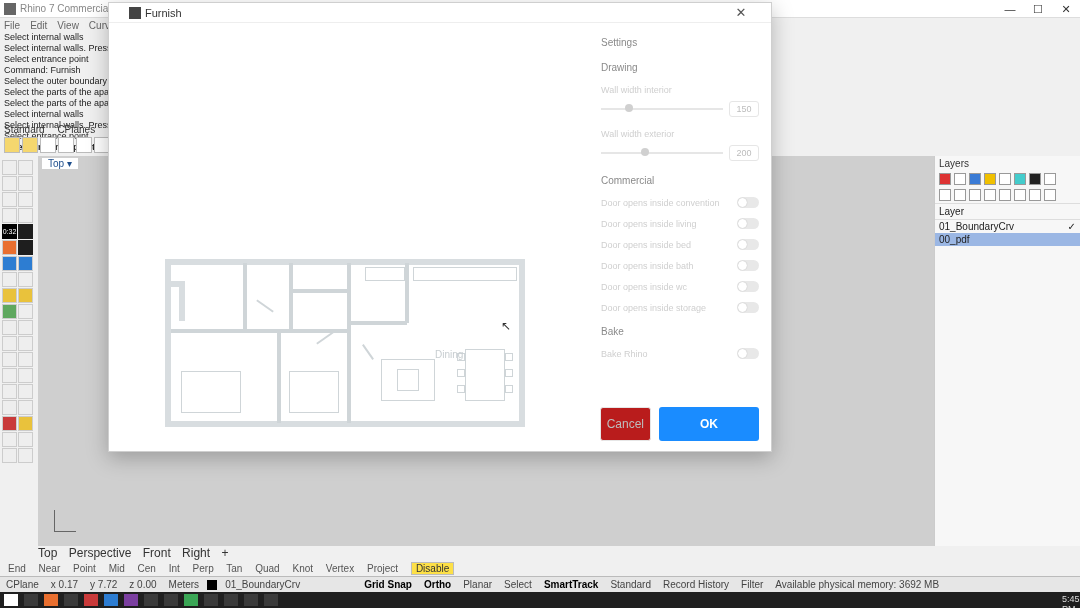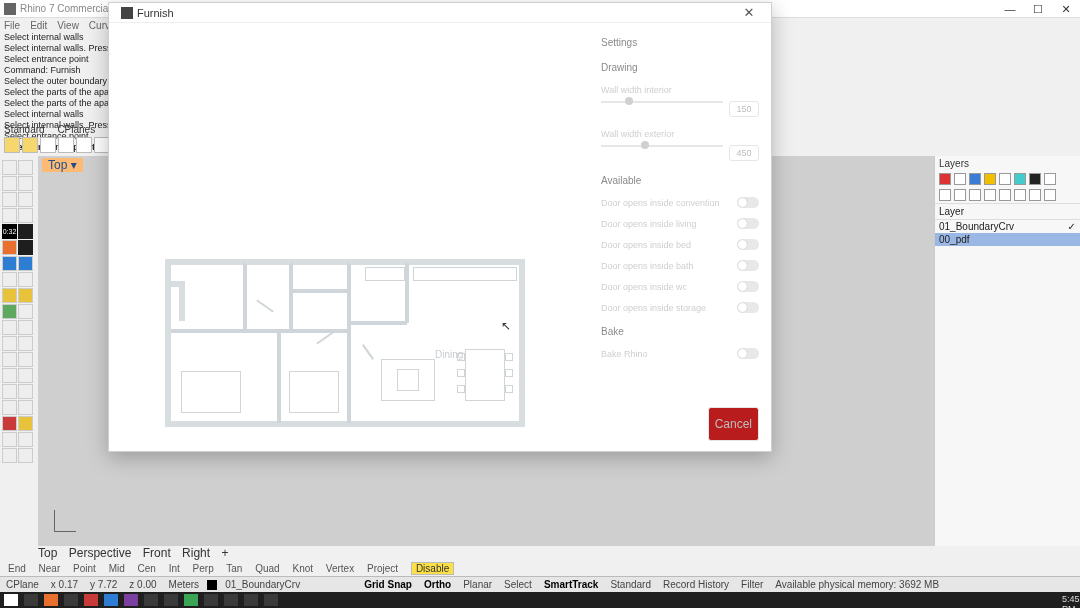--- a/index.html
+++ b/index.html
@@ -35,21 +35,21 @@
 .sidetools .blk{background:#1e1e1e;border-color:#1e1e1e}
 .sidetools .org{background:#e96f2f}
 .sidetools .blue2{background:#2d7dd2}
 .sidetools .grn{background:#5fa85f}
 .sidetools .yel{background:#e9c23c}
 .sidetools .red{background:#c93a3a}
 .sidetools .badge{background:#000;color:#fff;font-size:7px;display:flex;align-items:center;justify-content:center;border:none}
 
 
 .viewport{position:absolute;left:38px;top:156px;right:146px;bottom:62px;background:#cfcfcf}
-.viewport .vptitle{position:absolute;left:4px;top:2px;font-size:12px;color:#1e4e8c;background:#fdba74;padding:0 6px}
+.viewport .vptitle{position:absolute;left:4px;top:2px;font-size:10px;color:#1e4e8c;background:#ffffff;padding:0 6px}
 .viewport .axis{position:absolute;left:14px;bottom:14px;width:22px;height:22px}
 .viewport .axis .v{position:absolute;left:2px;bottom:0;width:1px;height:22px;background:#666}
 .viewport .axis .h{position:absolute;left:2px;bottom:0;width:22px;height:1px;background:#666}
 .rhs-scroll{position:absolute;top:0;right:-10px;width:10px;bottom:0;background:#eaeaea}
 
 
 .layerspanel{position:absolute;right:0;top:156px;width:146px;bottom:62px;background:#f7f7f7;border-left:1px solid #ccc;font-size:10px}
 .layerspanel .hdr{padding:2px 4px;color:#333}
 .layerspanel .iconrow{display:flex;flex-wrap:wrap;gap:3px;padding:2px 4px}
 .layerspanel .iconrow span{width:12px;height:12px;display:inline-block;border:1px solid #999;background:#fff}
@@ -89,29 +89,29 @@
 .taskbar .p{background:#7b3fa0}
 .taskbar .clock{margin-left:auto;color:#ddd;font-size:9px;background:none}
 
 
 .blackstrip{position:absolute;left:370px;top:3px;width:150px;height:14px;background:#1c1c1c;display:flex;align-items:center;gap:4px;padding:0 4px}
 .blackstrip span{width:12px;height:10px;background:#3a3a3a;display:inline-block}
 .blackstrip .hot{background:#666;color:#ddd;font-size:8px;width:auto;padding:0 4px;border-radius:6px}
 
 
 .dialog{position:absolute;left:108px;top:2px;width:664px;height:450px;background:#fff;box-shadow:0 6px 20px rgba(0,0,0,.25);border:1px solid #cfcfcf}
-.dialog .dtitle{height:20px;display:flex;align-items:center;padding:0 12px;border-bottom:1px solid #eee;font-size:11px;color:#333}
+.dialog .dtitle{height:20px;display:flex;align-items:center;padding:0 20px;border-bottom:1px solid #eee;font-size:11px;color:#333}
 .dialog .dtitle .dicon{width:12px;height:12px;background:#444;margin-right:4px}
 .dialog .dtitle .close{margin-left:auto;font-size:13px;color:#555;width:20px;text-align:center}
 .dialog .body{position:absolute;left:0;top:20px;right:0;bottom:0;display:flex}
 .dialog .preview{flex:1;position:relative;background:#fff}
 .dialog .side{width:180px;padding:10px 12px 10px 10px;color:#bdbdbd;font-size:10px;display:flex;flex-direction:column}
 .dialog .side .section{color:#8a8a8a;margin:8px 0 6px;font-size:10px}
 .dialog .side .section.first{margin-top:4px}
-.dialog .side .sliderrow{display:flex;align-items:flex-start;gap:6px;margin:6px 0}
+.dialog .side .sliderrow{display:flex;align-items:center;gap:6px;margin:6px 0}
 .dialog .side .slider{flex:1;height:2px;background:#e6e6e6;position:relative}
 .dialog .side .slider .th{position:absolute;top:-4px;width:8px;height:8px;border-radius:50%;background:#d0d0d0;left:24px}
 .dialog .side .valbox{width:30px;height:16px;border:1px solid #e6e6e6;border-radius:3px;text-align:center;color:#bcbcbc;font-size:9px;line-height:14px}
 .dialog .side .lbl{color:#cfcfcf;font-size:9px;margin-top:6px}
 .dialog .side .togglerow{display:flex;align-items:center;margin:5px 0;font-size:9px;color:#cfcfcf}
 .dialog .side .switch{margin-left:auto;width:22px;height:11px;border-radius:6px;background:#e8e8e8;position:relative}
 .dialog .side .switch::after{content:"";position:absolute;left:1px;top:1px;width:9px;height:9px;border-radius:50%;background:#fff;box-shadow:0 0 1px rgba(0,0,0,.3)}
 .dialog .btns{position:absolute;right:12px;bottom:10px;display:flex;gap:8px}
 .dialog .btns button{height:34px;min-width:100px;border:none;border-radius:3px;font-size:12px;cursor:pointer}
 .dialog .btns .cancel{background:#b91c1c;border:1px solid #e6e6e6;color:#bdbdbd;min-width:50px}
@@ -395,24 +395,24 @@
             <div class="th"></div>
           </div>
         <div class="valbox">150</div>
       </div>
 
       <div class="lbl">Wall width exterior</div>
       <div class="sliderrow">
         <div class="slider">
             <div class="th" style="left:40px"></div>
           </div>
-        <div class="valbox">450</div>
+        <div class="valbox">200</div>
       </div>
 
-      <div class="section">Available</div>
+      <div class="section">Commercial</div>
       <div class="togglerow">
           <span>Door opens inside convention</span>
           <div class="switch"></div>
         </div>
       <div class="togglerow">
           <span>Door opens inside living</span>
           <div class="switch"></div>
         </div>
       <div class="togglerow">
           <span>Door opens inside bed</span>
@@ -433,14 +433,15 @@
 
       <div class="section">Bake</div>
       <div class="togglerow">
           <span>Bake Rhino</span>
           <div class="switch"></div>
         </div>
     </div>
   </div>
   <div class="btns">
     <button class="cancel">Cancel</button>
+    <button class="ok">OK</button>
   </div>
 </div>
 
 </body></html>

